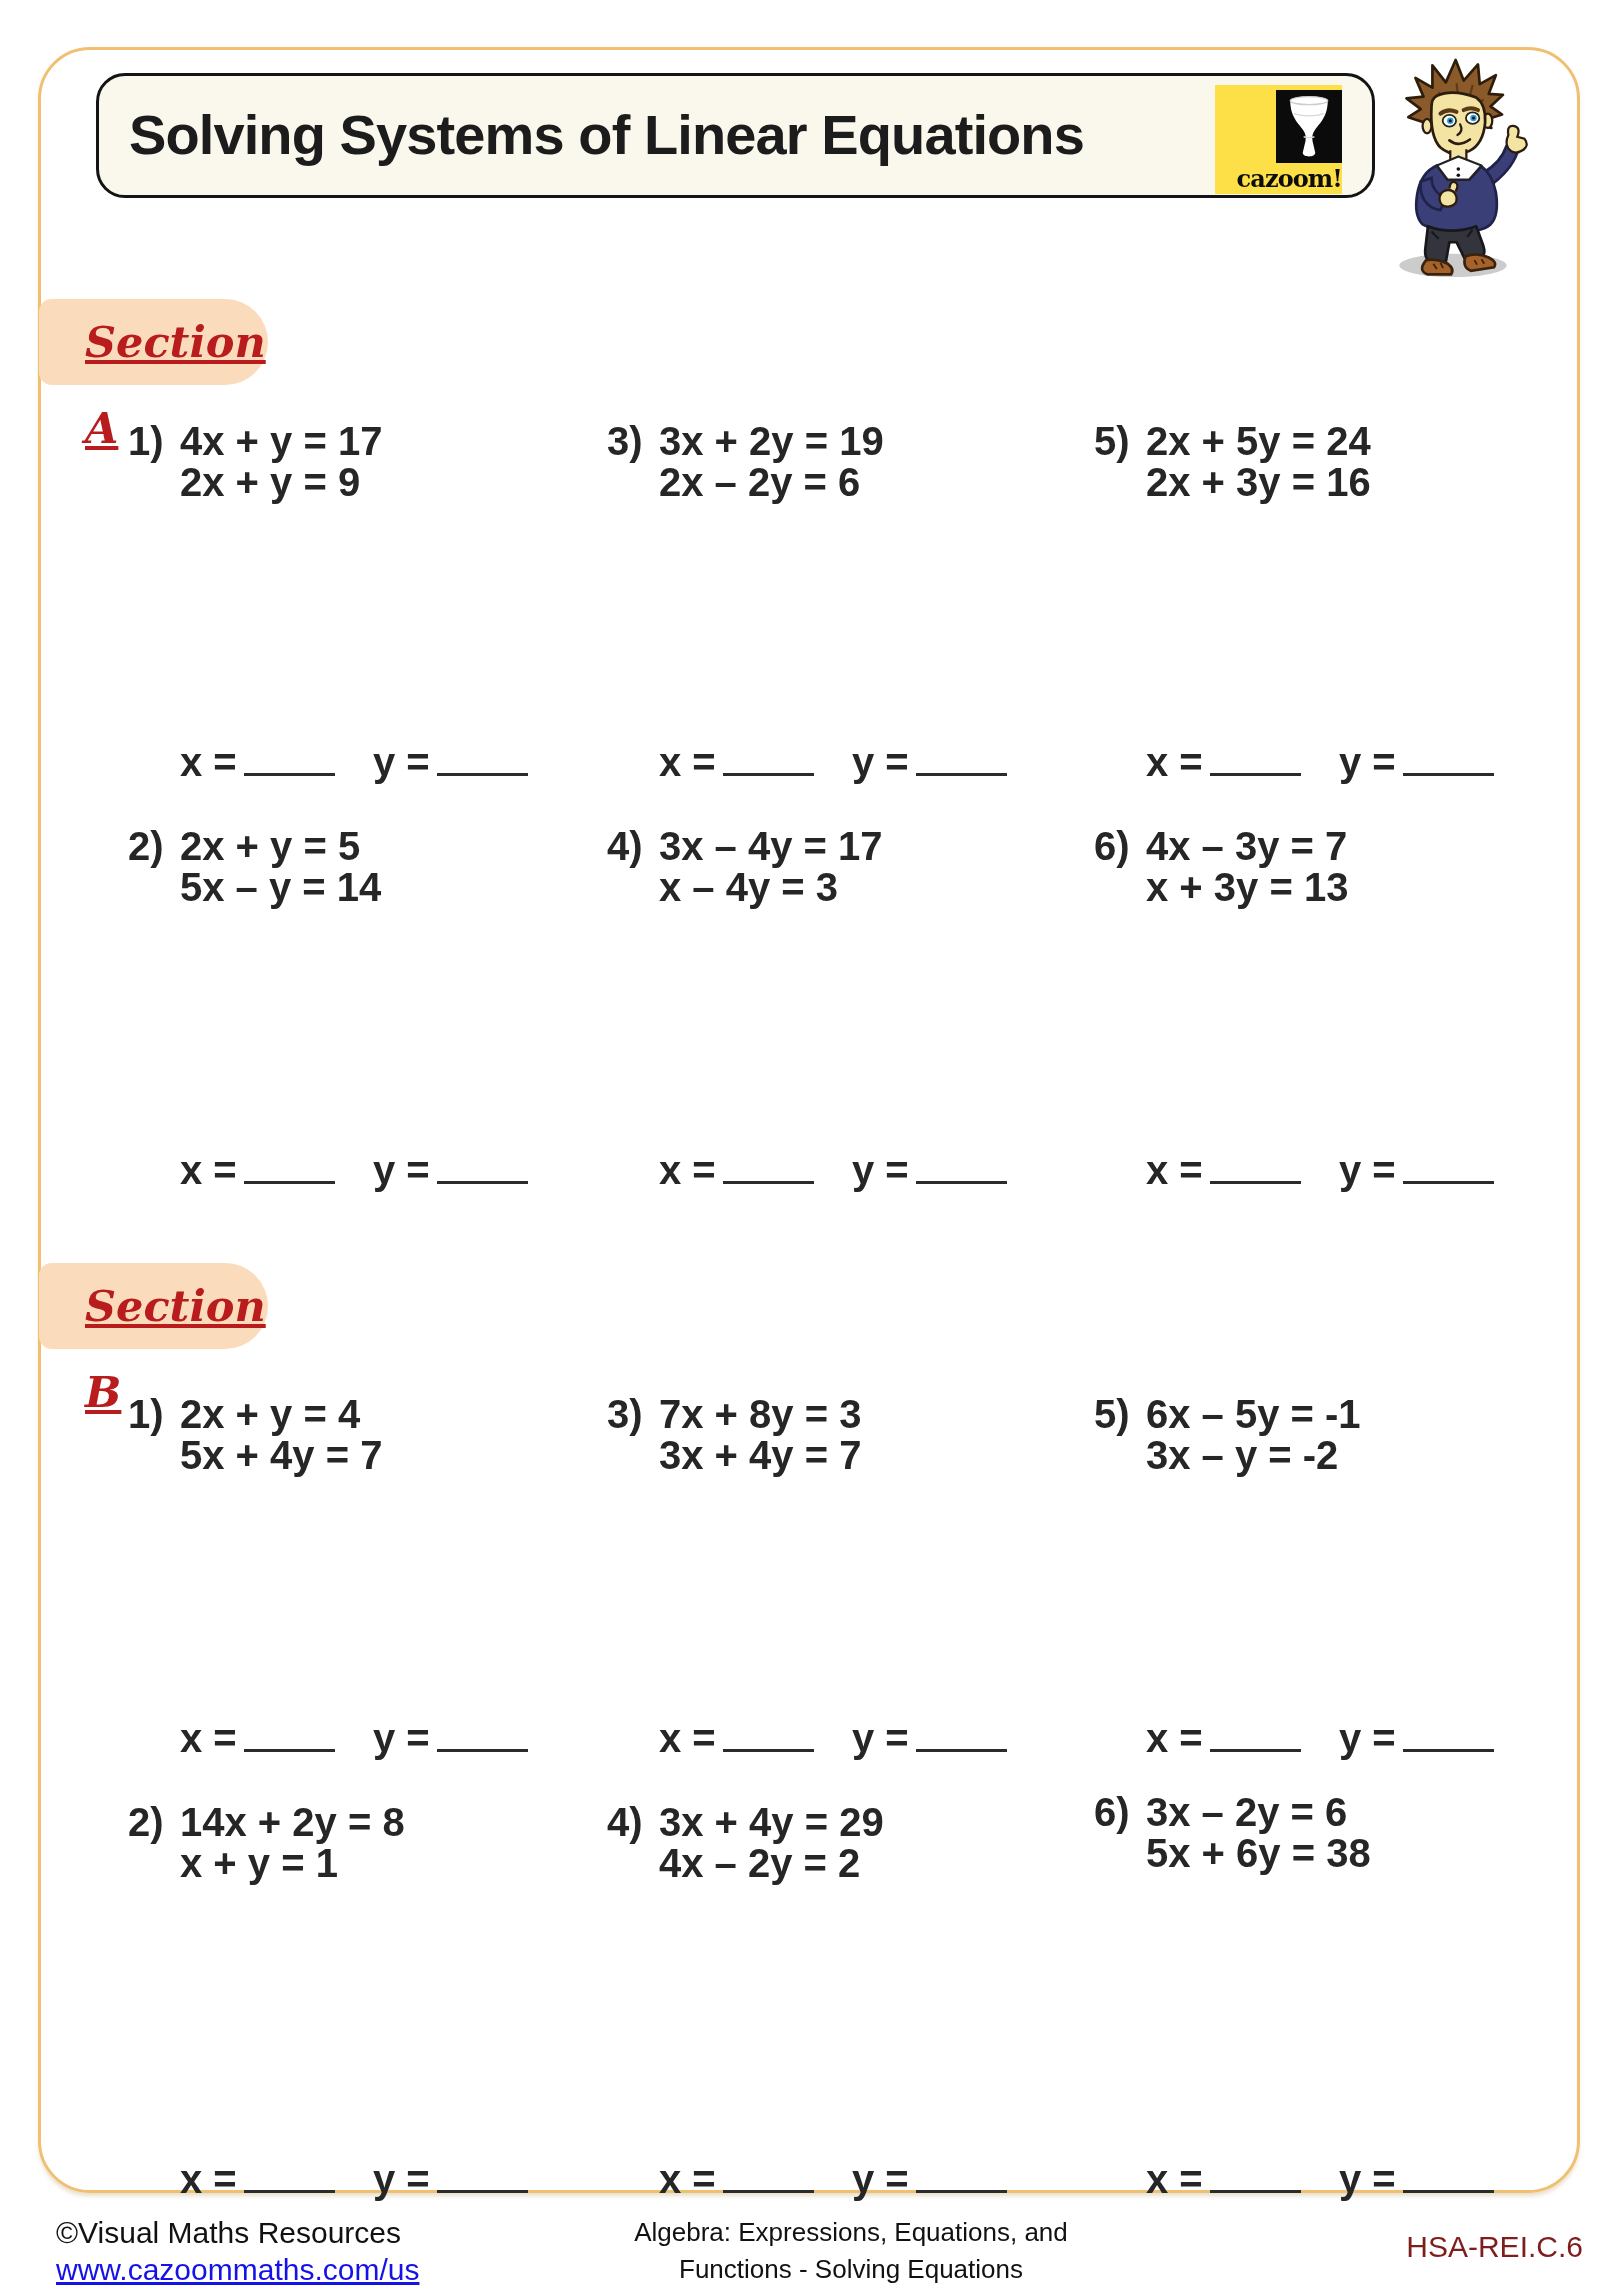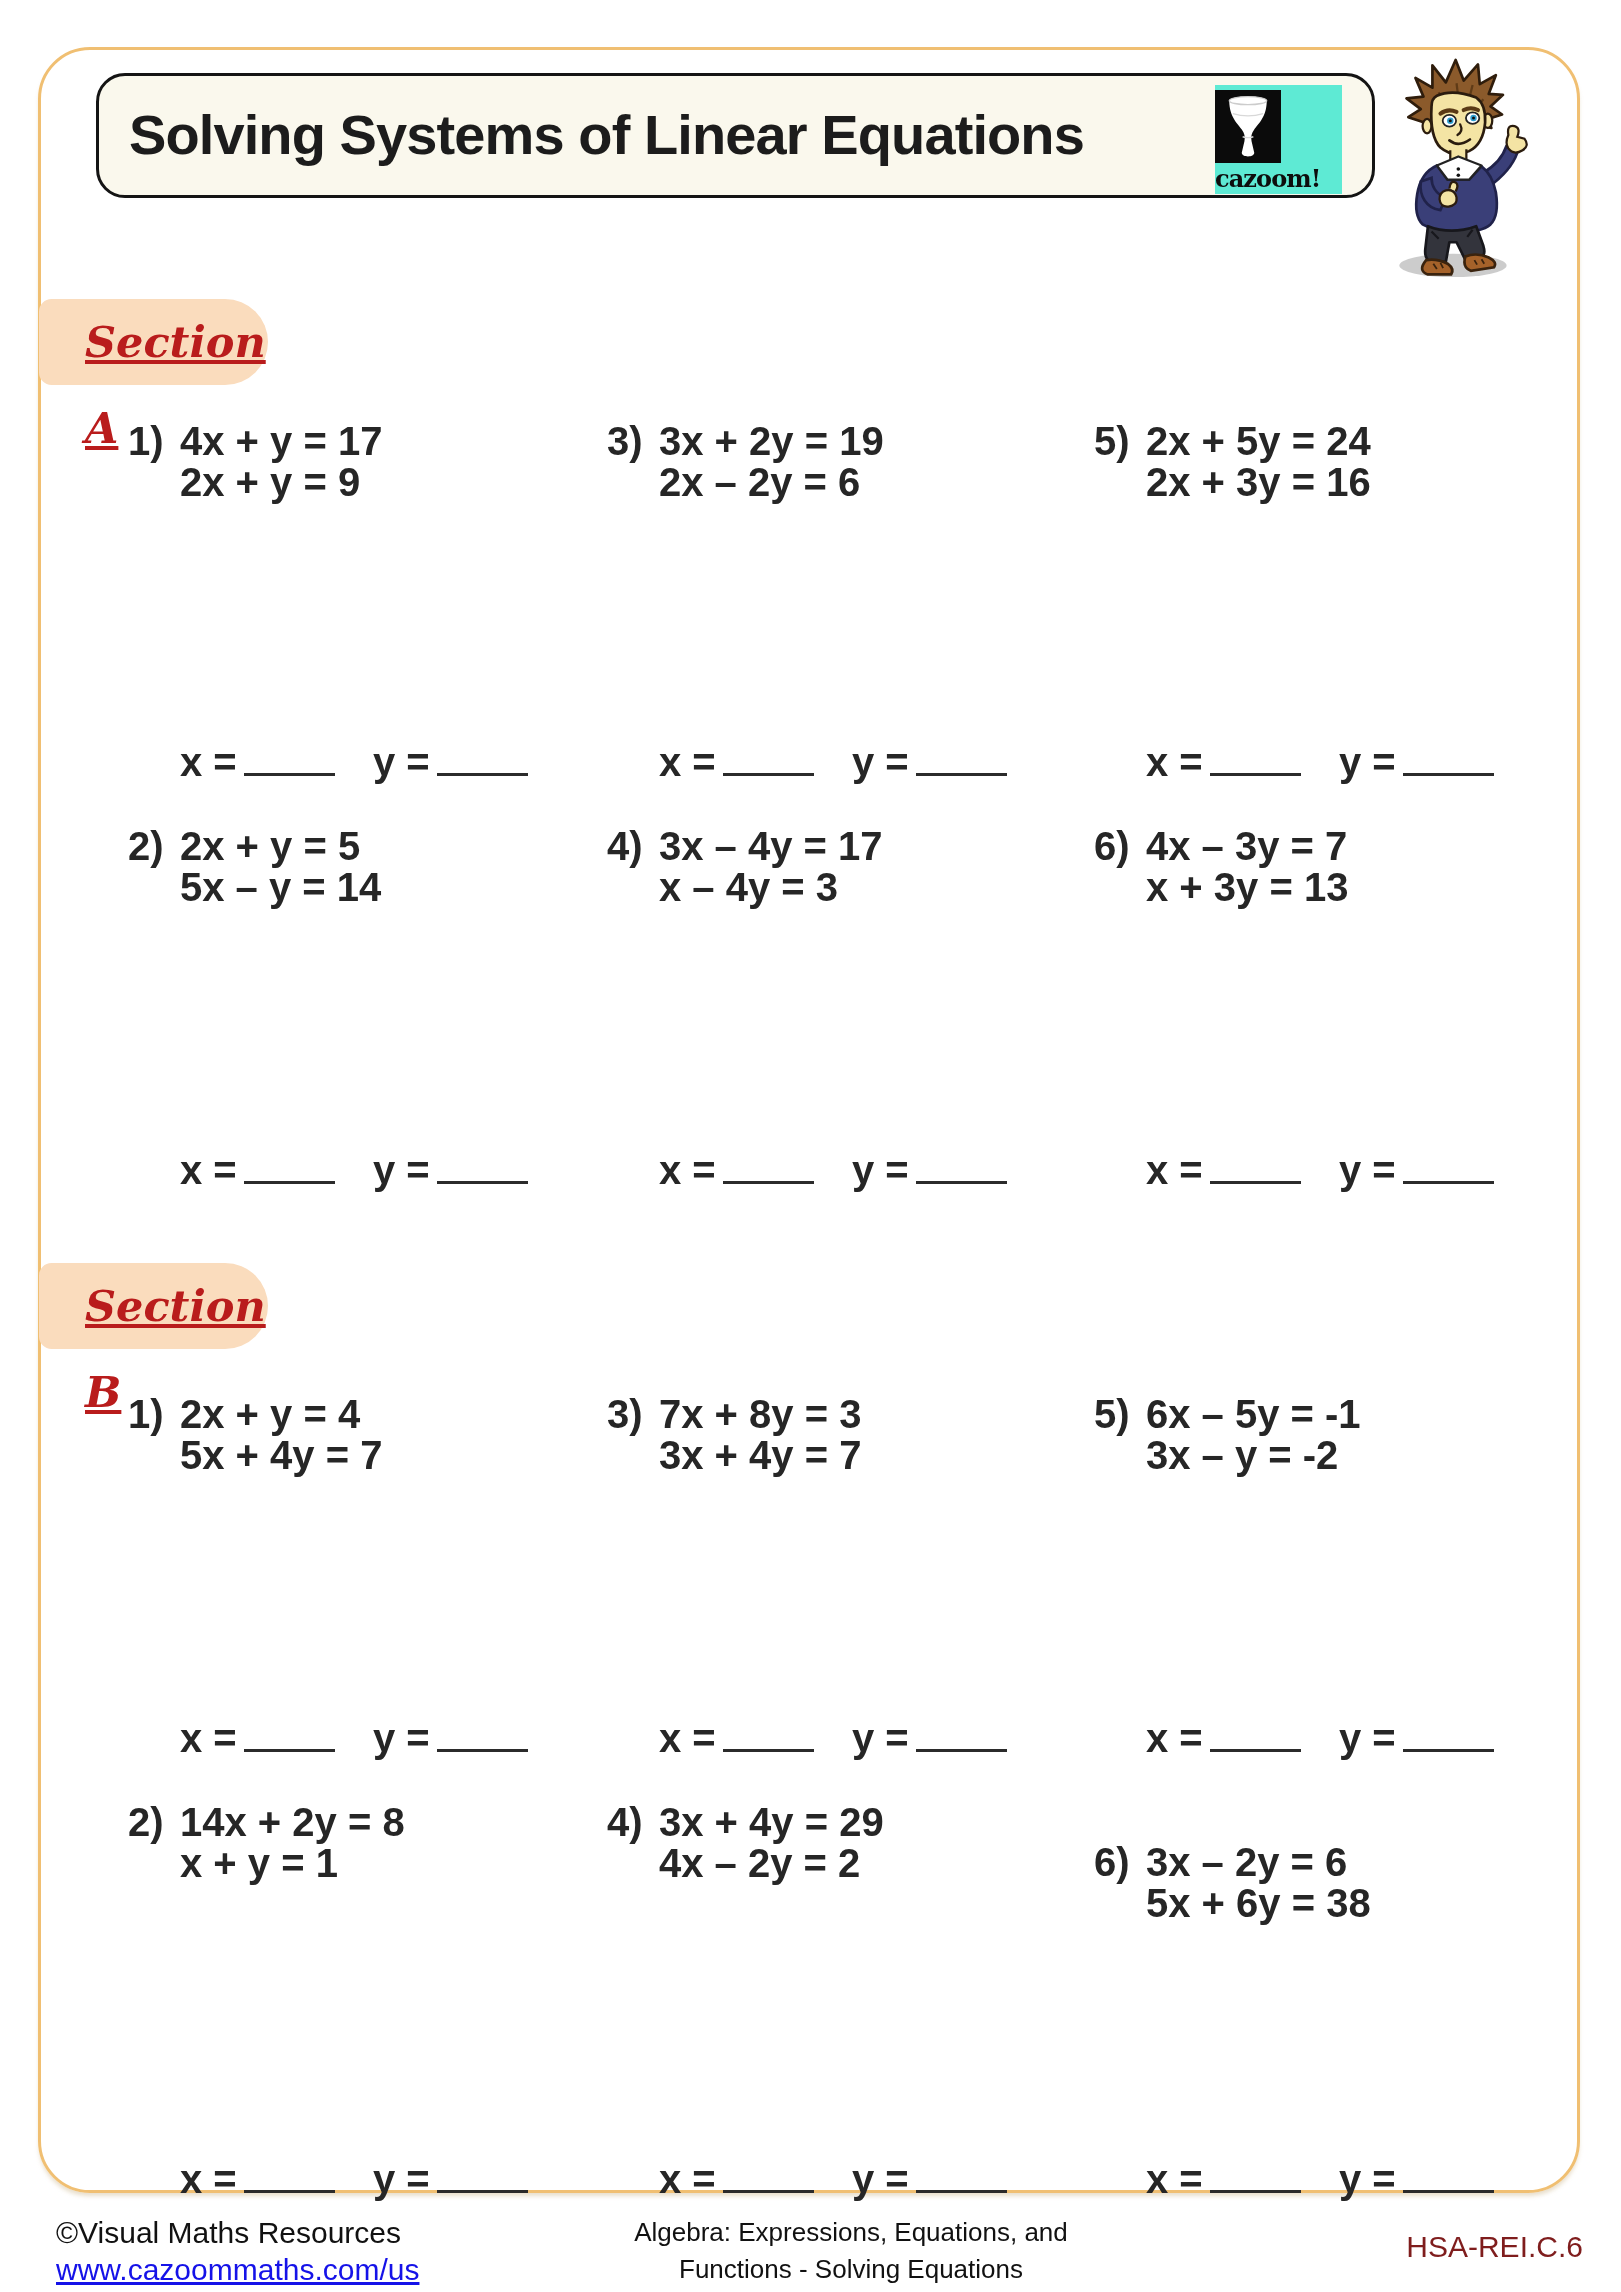--- a/index.html
+++ b/index.html
@@ -11,21 +11,21 @@
   .page-border { position:absolute; left:38px; top:47px; width:1542px; height:2146px;
     border:3.6px solid #F0BF72; border-radius:52px;
     box-shadow:0 4.5px 4.5px -1.8px rgba(190,160,105,.35); }
 
   
   .title-box { position:absolute; left:96px; top:73px; width:1279px; height:125px;
     background:#FAF8ED; border:3.6px solid #141414; border-radius:29px; }
   .title-text { position:absolute; left:30px; top:0; height:118px; line-height:118px;
     font-size:56px; font-weight:bold; letter-spacing:-0.9px; color:#1c1c1c; white-space:nowrap; }
   .logo-patch { position:absolute; right:30px; top:9px; width:127px; height:109px;
-    background:#5eead4; display:flex; flex-direction:column; align-items:flex-start; }
+    background:#fde047; display:flex; flex-direction:column; align-items:flex-end; }
   .logo-square { width:66px; height:73px; background:#0b0b0b; margin-top:5.4px; }
   .logo-word { font-family:"DejaVu Serif", serif; font-weight:bold; font-size:24px;
     letter-spacing:-0.9px; color:#0d0d0d; margin-top:0.9px; }
 
   
   .mascot { position:absolute; left:1394px; top:56px; width:134px; height:226px; }
 
   
   .instruction { position:absolute; left:130px; top:231px; font-family:"DejaVu Serif", serif;
     font-style:italic; font-size:33px; color:#1f1f1f; }
@@ -187,21 +187,21 @@
   </div>
 
   <div class="prob" style="left:128px; top:1802px">
     <div><span class="pnum">2)</span><span>14x + 2y = 8</span></div>
     <div><span class="pnum"></span><span>x + y = 1</span></div>
   </div>
   <div class="prob" style="left:607px; top:1802px">
     <div><span class="pnum">4)</span><span>3x + 4y = 29</span></div>
     <div><span class="pnum"></span><span>4x – 2y = 2</span></div>
   </div>
-  <div class="prob" style="left:1094px; top:1842px">
+  <div class="prob" style="left:1094px; top:1792px">
     <div><span class="pnum">6)</span><span>3x – 2y = 6</span></div>
     <div><span class="pnum"></span><span>5x + 6y = 38</span></div>
   </div>
 
   <div class="ans" style="left:180px; top:2157px">
     <span class="ans-label">x =</span><span class="ans-blank"></span><span class="ans-label y">y =</span><span class="ans-blank"></span>
   </div>
   <div class="ans" style="left:659px; top:2157px">
     <span class="ans-label">x =</span><span class="ans-blank"></span><span class="ans-label y">y =</span><span class="ans-blank"></span>
   </div>

